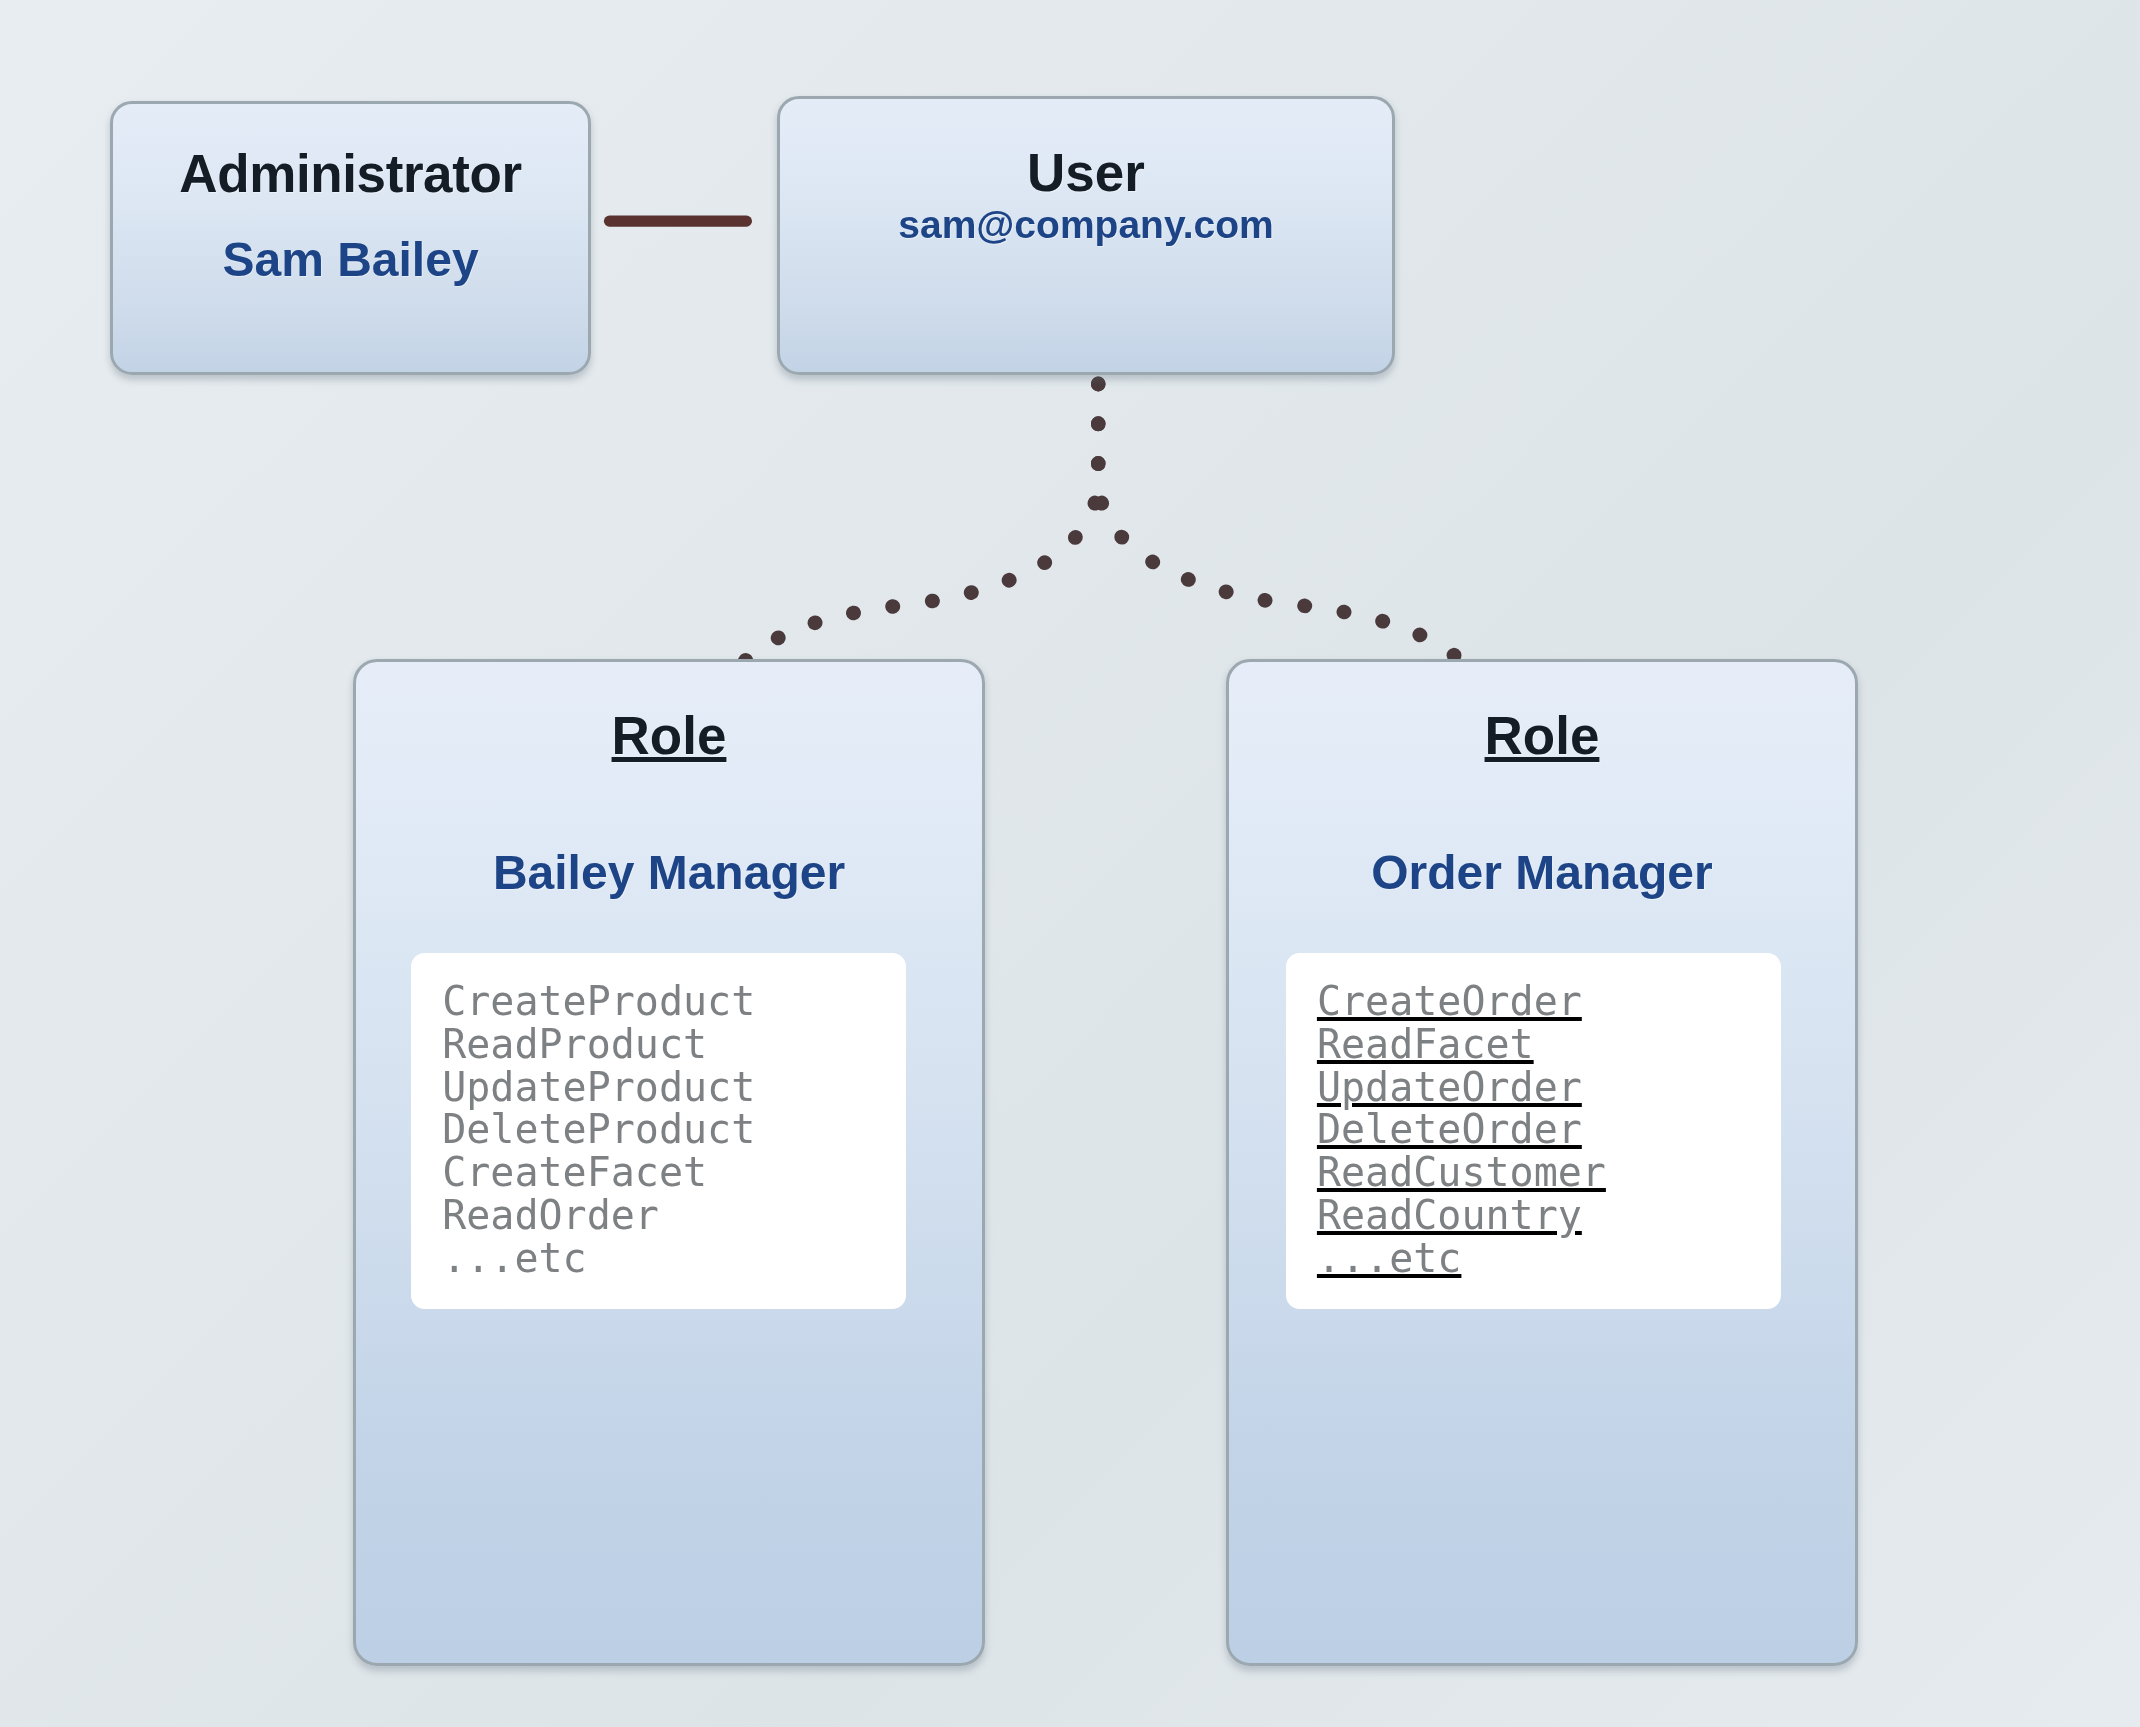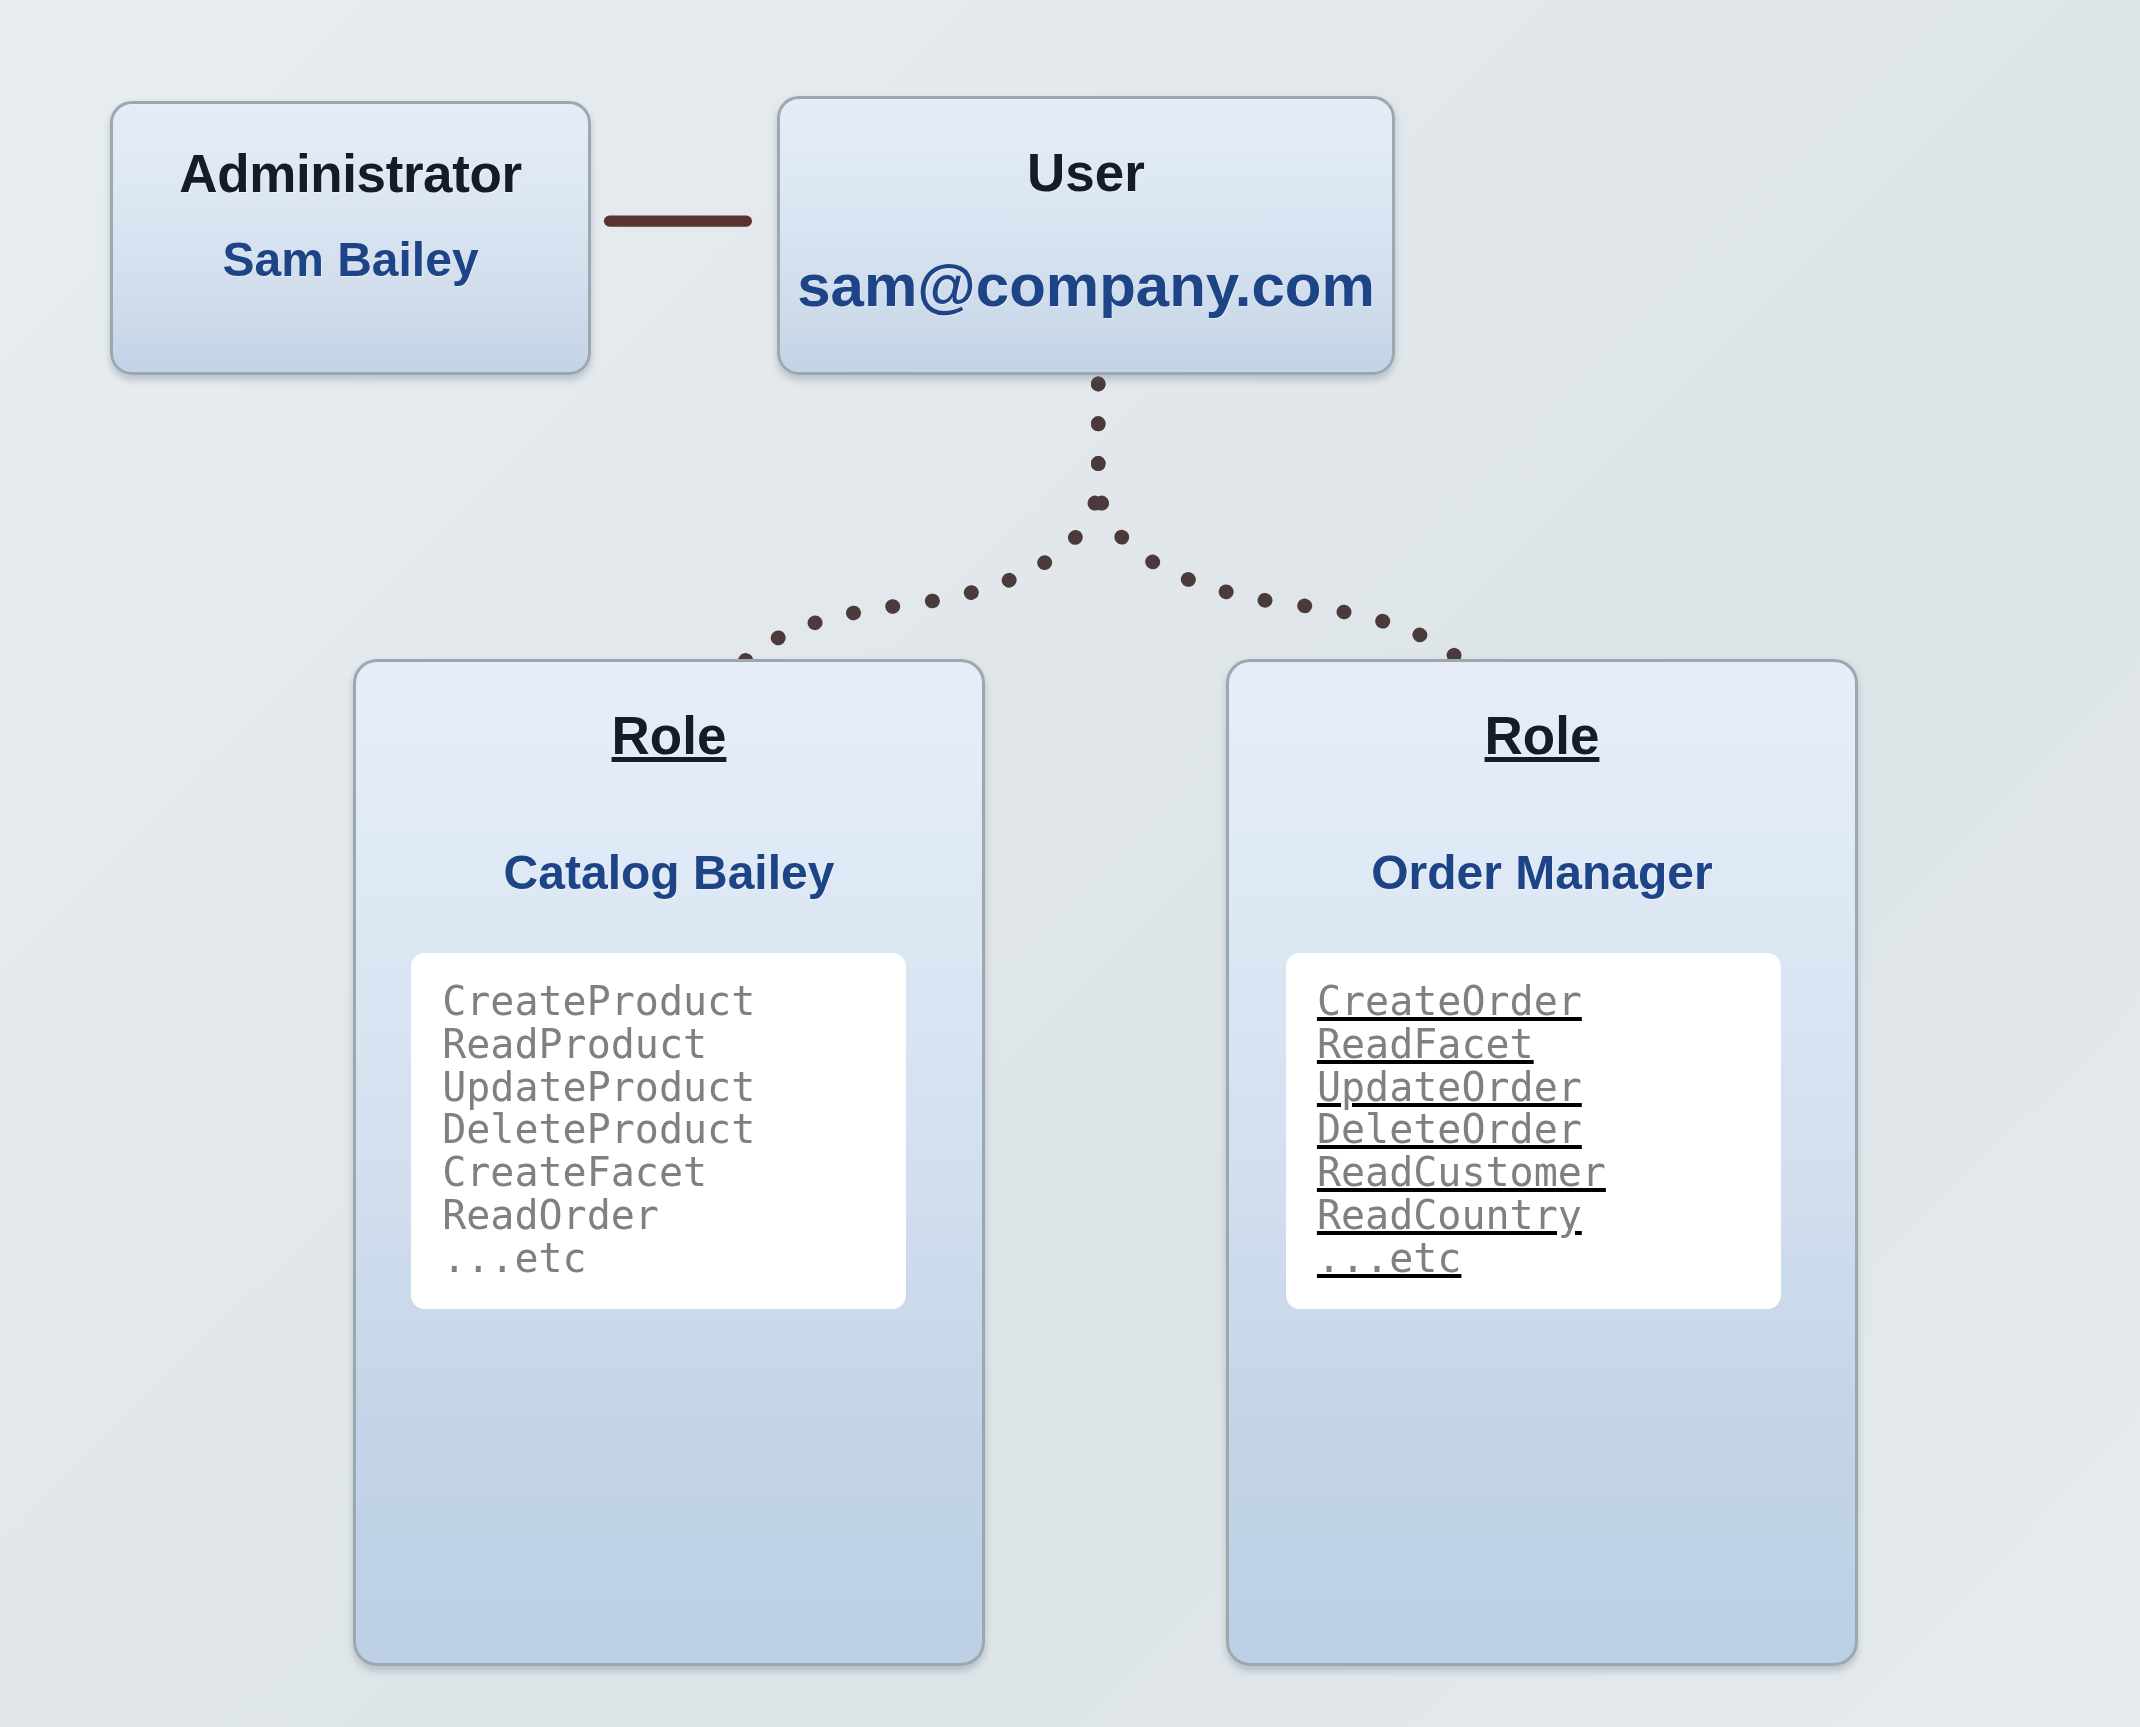--- a/index.html
+++ b/index.html
@@ -76,21 +76,21 @@
 
   
   #box-user {
     left: 777px;
     top: 96px;
     width: 618px;
     height: 279px;
     border-radius: 22px;
   }
   #box-user .node-type { font-size: 53px; margin-top: 43px; }
-  #box-user .node-name { font-size: 60px; margin-top: 48px; }
+  #box-user .node-name { font-size: 39px; }
 
   
   .role-box {
     top: 659px;
     width: 632px;
     height: 1007px;
     border-radius: 24px;
     background: linear-gradient(to bottom, #e6edf8 0%, #e0eaf6 18%, #d3e0ef 48%, #c3d4e8 78%, #bccfe4 100%);
   }
   #box-role-catalog { left: 353px; }
@@ -144,21 +144,21 @@
     <div class="node-name">Sam Bailey</div>
   </div>
 
   <div class="node" id="box-user">
     <div class="node-type">User</div>
     <div class="node-name">sam@company.com</div>
   </div>
 
   <div class="node role-box" id="box-role-catalog">
     <div class="node-type">Role</div>
-    <div class="node-name">Catalog Bailey</div>
+    <div class="node-name">Bailey Manager</div>
     <div class="perm-panel" id="perm-panel-catalog">
         <div class="perm-item">CreateProduct</div>
         <div class="perm-item">ReadProduct</div>
         <div class="perm-item">UpdateProduct</div>
         <div class="perm-item">DeleteProduct</div>
         <div class="perm-item">CreateFacet</div>
         <div class="perm-item">ReadOrder</div>
         <div class="perm-item">...etc</div>
       </div>
   </div>

